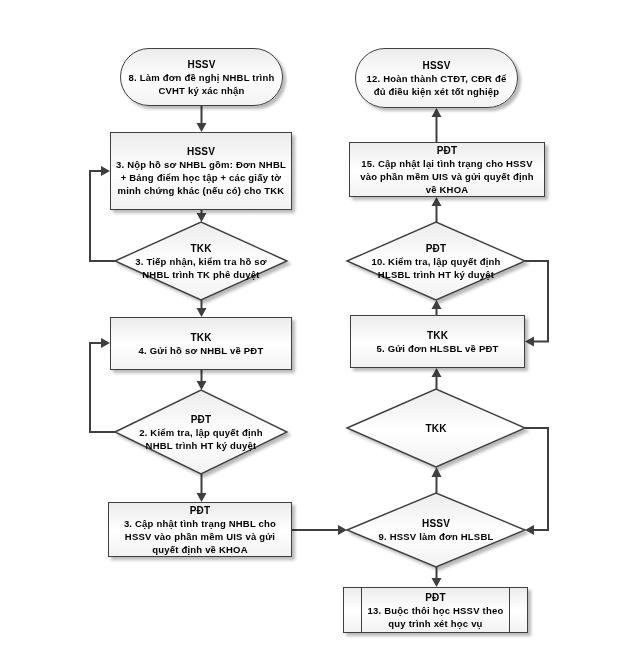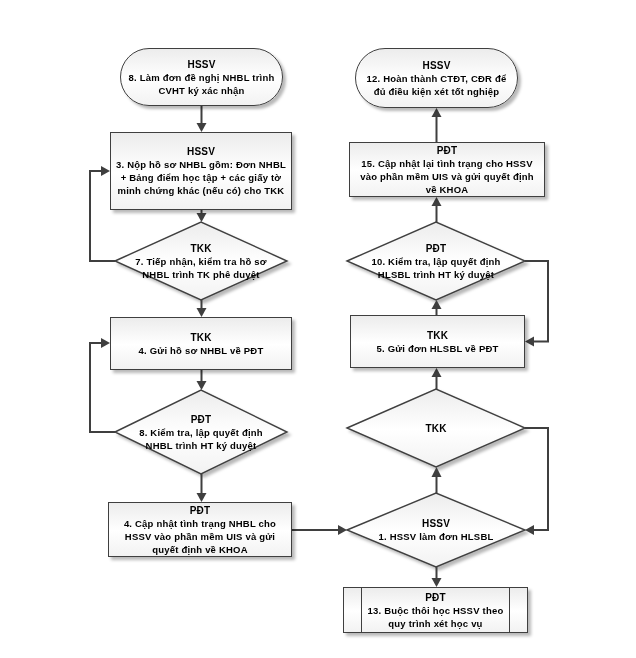--- a/index.html
+++ b/index.html
@@ -117,41 +117,41 @@
     <div class="label">8. Làm đơn đề nghị NHBL trình CVHT ký xác nhận</div>
   </div>
 
   <div class="node boxy n2">
     <div class="role">HSSV</div>
     <div class="label">3. Nộp hồ sơ NHBL gồm: Đơn NHBL + Bảng điểm học tập + các giấy tờ minh chứng khác (nếu có) cho TKK</div>
   </div>
 
   <div class="node dtext n3">
     <div class="role">TKK</div>
-    <div class="label">7. Tiếp nhận, kiểm tra hồ sơ NHBL trình TK phê duyệt</div>
+    <div class="label">3. Tiếp nhận, kiểm tra hồ sơ NHBL trình TK phê duyệt</div>
   </div>
 
   <div class="node boxy n4">
     <div class="role">TKK</div>
     <div class="label">4. Gửi hồ sơ NHBL về PĐT</div>
   </div>
 
   <div class="node dtext n5">
     <div class="role">PĐT</div>
-    <div class="label">8. Kiểm tra, lập quyết định NHBL trình HT ký duyệt</div>
+    <div class="label">2. Kiểm tra, lập quyết định NHBL trình HT ký duyệt</div>
   </div>
 
   <div class="node boxy n6">
     <div class="role">PĐT</div>
-    <div class="label">4. Cập nhật tình trạng NHBL cho HSSV vào phần mềm UIS và gửi quyết định về KHOA</div>
+    <div class="label">3. Cập nhật tình trạng NHBL cho HSSV vào phần mềm UIS và gửi quyết định về KHOA</div>
   </div>
 
   <div class="node dtext n7">
     <div class="role">HSSV</div>
-    <div class="label">1. HSSV làm đơn HLSBL</div>
+    <div class="label">9. HSSV làm đơn HLSBL</div>
   </div>
 
   <div class="node dtext n8">
     <div class="role">TKK</div>
   </div>
 
   <div class="node boxy n9">
     <div class="role">TKK</div>
     <div class="label">5. Gửi đơn HLSBL về PĐT</div>
   </div>

